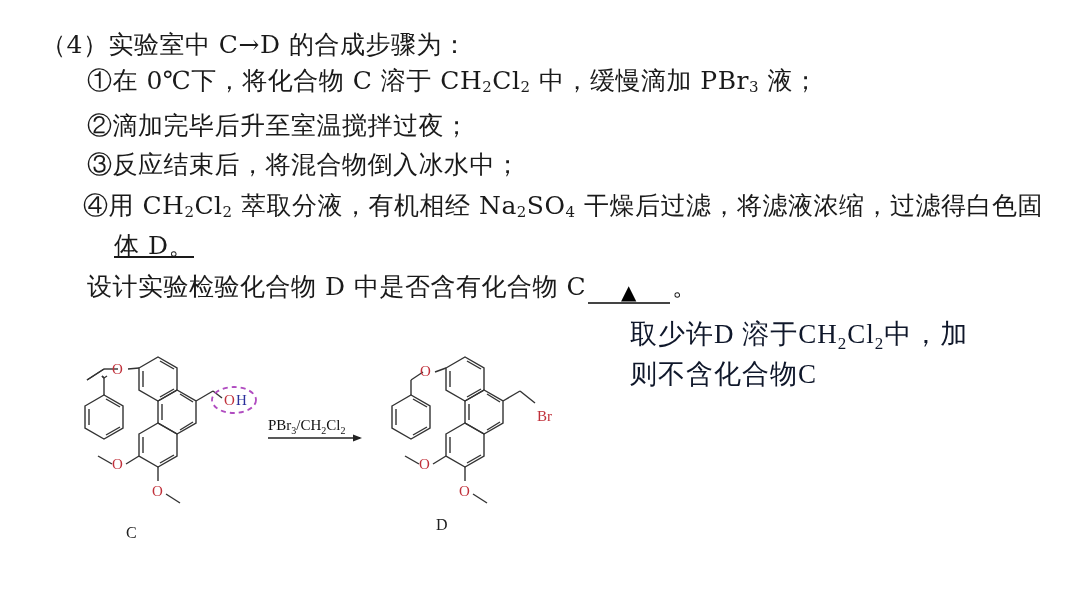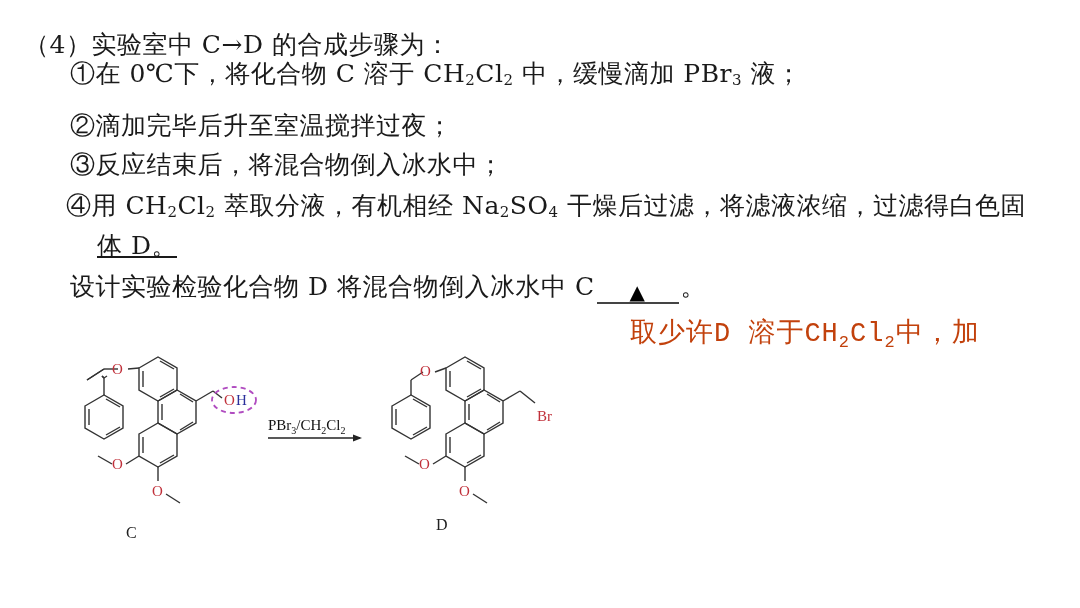--- a/index.html
+++ b/index.html
@@ -1,31 +1,31 @@
 <!DOCTYPE html>
 <html><head>
 <meta charset="utf-8">
 <style>
   html, body { margin: 0; padding: 0; background: #ffffff; }
   body { width: 1080px; height: 608px; position: relative; overflow: hidden;
          font-family: "DejaVu Serif", "Liberation Serif", serif; color: #1a1a1a; }
-  .line { position: absolute; font-size: 25px; line-height: 30px; white-space: nowrap; letter-spacing: 0.5px; }
+  .line { position: absolute; font-size: 25px; line-height: 30px; white-space: nowrap; letter-spacing: 0.5px; margin-left: 17px; }
   .line sub { font-size: 15px; vertical-align: -3px; line-height: 0; }
   #l0 { left: 24px; top: 30px; }
-  #l1 { left: 70px; top: 59px; }
+  #l1 { left: 70px; top: 66px; }
   #l2 { left: 70px; top: 111px; text-align: center; }
   #l3 { left: 70px; top: 150px; }
   #l4 { left: 66px; top: 191px; }
   #l5 { left: 97px; top: 231px; text-decoration: underline; }
   #l6 { left: 70px; top: 272px; }
   .blank { display: inline-block; width: 82px; border-bottom: 2px solid #444; height: 26px;
            vertical-align: -4px; position: relative; text-align: center; margin: 0 2px; }
   .blank .tri { font-size: 20px; line-height: 26px; color: #000; }
-  .answer { position: absolute; left: 630px; top: 315px; color: #c2410c;
-            font-family: Liberation Mono, monospace; font-size: 27px; line-height: 39.5px; }
+  .answer { position: absolute; left: 630px; top: 315px; color: #0f172a;
+            font-family: Liberation Serif, serif; font-size: 27px; line-height: 39.5px; }
   .answer sub { font-size: 17px; vertical-align: -6px; line-height: 0; }
   .answer div { white-space: nowrap; letter-spacing: 1px; }
   svg { position: absolute; left: 0; top: 0; }
   .bond { stroke: #333; stroke-width: 1.4; fill: none; }
   .atomO { fill: #c0303a; font-family: "Liberation Serif", serif; font-size: 15px; }
   .atomH { fill: #2a2f9a; font-family: "Liberation Serif", serif; font-size: 15px; }
   .lbl { fill: #222; font-family: "Liberation Serif", serif; font-size: 16px; }
   .reag { fill: #111; font-family: "Liberation Serif", serif; font-size: 15px; }
 </style>
 </head>
@@ -45,25 +45,26 @@
   <span>③</span><span>反应结束后，将混合物倒入冰水中；</span>
 </div>
 
 <div class="line" id="l4">
   <span>④</span><span>用 CH</span><sub>2</sub><span>Cl</span><sub>2</sub><span> 萃取分液，有机相经 Na</span><sub>2</sub><span>SO</span><sub>4</sub><span> 干燥后过滤，将滤液浓缩，过滤得白色固</span>
 </div>
 
 <div class="line" id="l5">体 D。</div>
 
 <div class="line" id="l6">
-  <span>设计实验检验化合物 D 将混合物倒入冰水中 C</span><span class="blank"><span class="tri">▲</span></span><span>。</span>
+  <span>设计实验检验化合物 D 中是否含有化合物 C</span><span class="blank"><span class="tri">▲</span></span><span>。</span>
 </div>
 
 <div class="answer">
   <div><span>取少许D 溶于CH</span><sub>2</sub><span>Cl</span><sub>2</sub><span>中，加</span></div>
+  <div>则不含化合物C</div>
 </div>
 
 <svg width="1080" height="608" viewBox="0 0 1080 608">
 
   <g>
 
     <polygon class="bond" points="85,406 104,395 123,406 123,428 104,439 85,428"></polygon>
     <line class="bond" x1="89" y1="409" x2="89" y2="425"></line>
     <line class="bond" x1="106" y1="435" x2="120" y2="427"></line>
     <line class="bond" x1="106" y1="399" x2="120" y2="407"></line>

